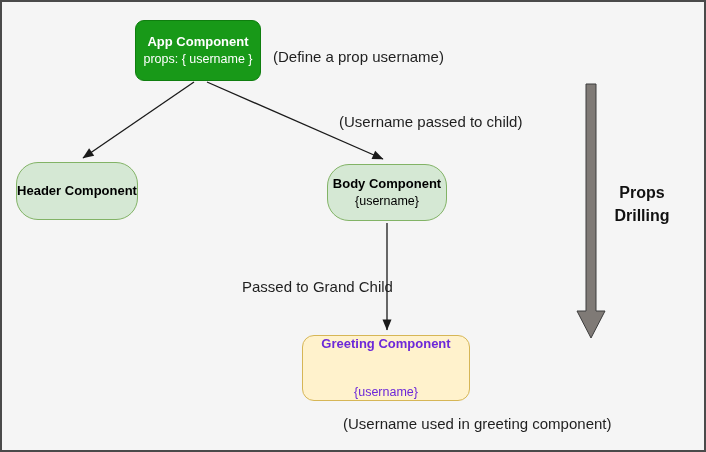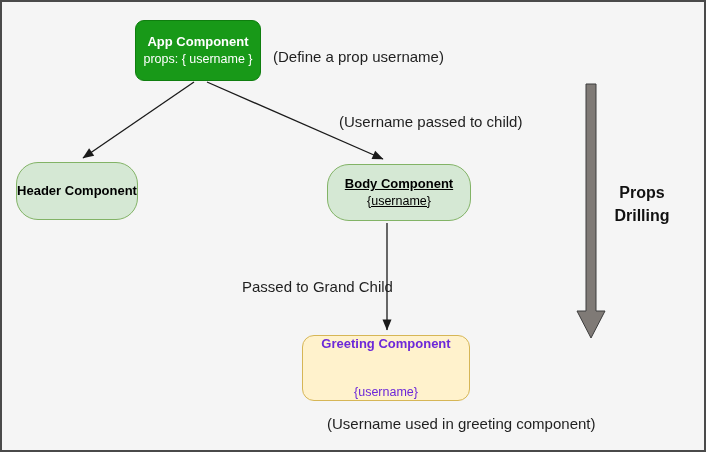--- a/index.html
+++ b/index.html
@@ -42,46 +42,45 @@
     color: #ffffff;
     border-radius: 9px;
   }
   .node-header {
     left: 14px; top: 160px; width: 122px; height: 58px;
     background: var(--green-fill, #d5e8d4);
     border: 1px solid var(--green-border, #82b366);
     color: #000000;
   }
   .node-body {
-    left: 325px; top: 162px; width: 144px; height: 57px;
+    left: 325px; top: 162px; width: 120px; height: 57px;
     background: var(--green-fill, #d5e8d4);
     border: 1px solid var(--green-border, #82b366);
     color: #000000;
-    text-decoration: underline;
   }
   .node-greeting {
     left: 300px; top: 333px; width: 168px; height: 66px;
     background: var(--yellow-fill, #fff2cc);
     border: 1px solid var(--yellow-border, #d6b656);
     color: #6d28d9;
     border-radius: 12px;
     justify-content: space-between;
   }
 
   .annotation {
     position: absolute;
     font-size: 15px;
     color: #1f1f1f;
     white-space: nowrap;
   }
   .a-define   { left: 271px; top: 46px; }
   .a-child    { left: 337px; top: 111px; }
   .a-notused  { left: 397px; top: 227px; }
   .a-grand    { left: 240px; top: 276px; }
-  .a-greeting { left: 325px; top: 413px; }
+  .a-greeting { left: 341px; top: 413px; }
 
   .side-label {
     position: absolute;
     left: 600px; top: 179px; width: 80px;
     text-align: center;
     font-weight: bold;
     font-size: 16px;
     color: #111111;
     line-height: 1.45;
   }

